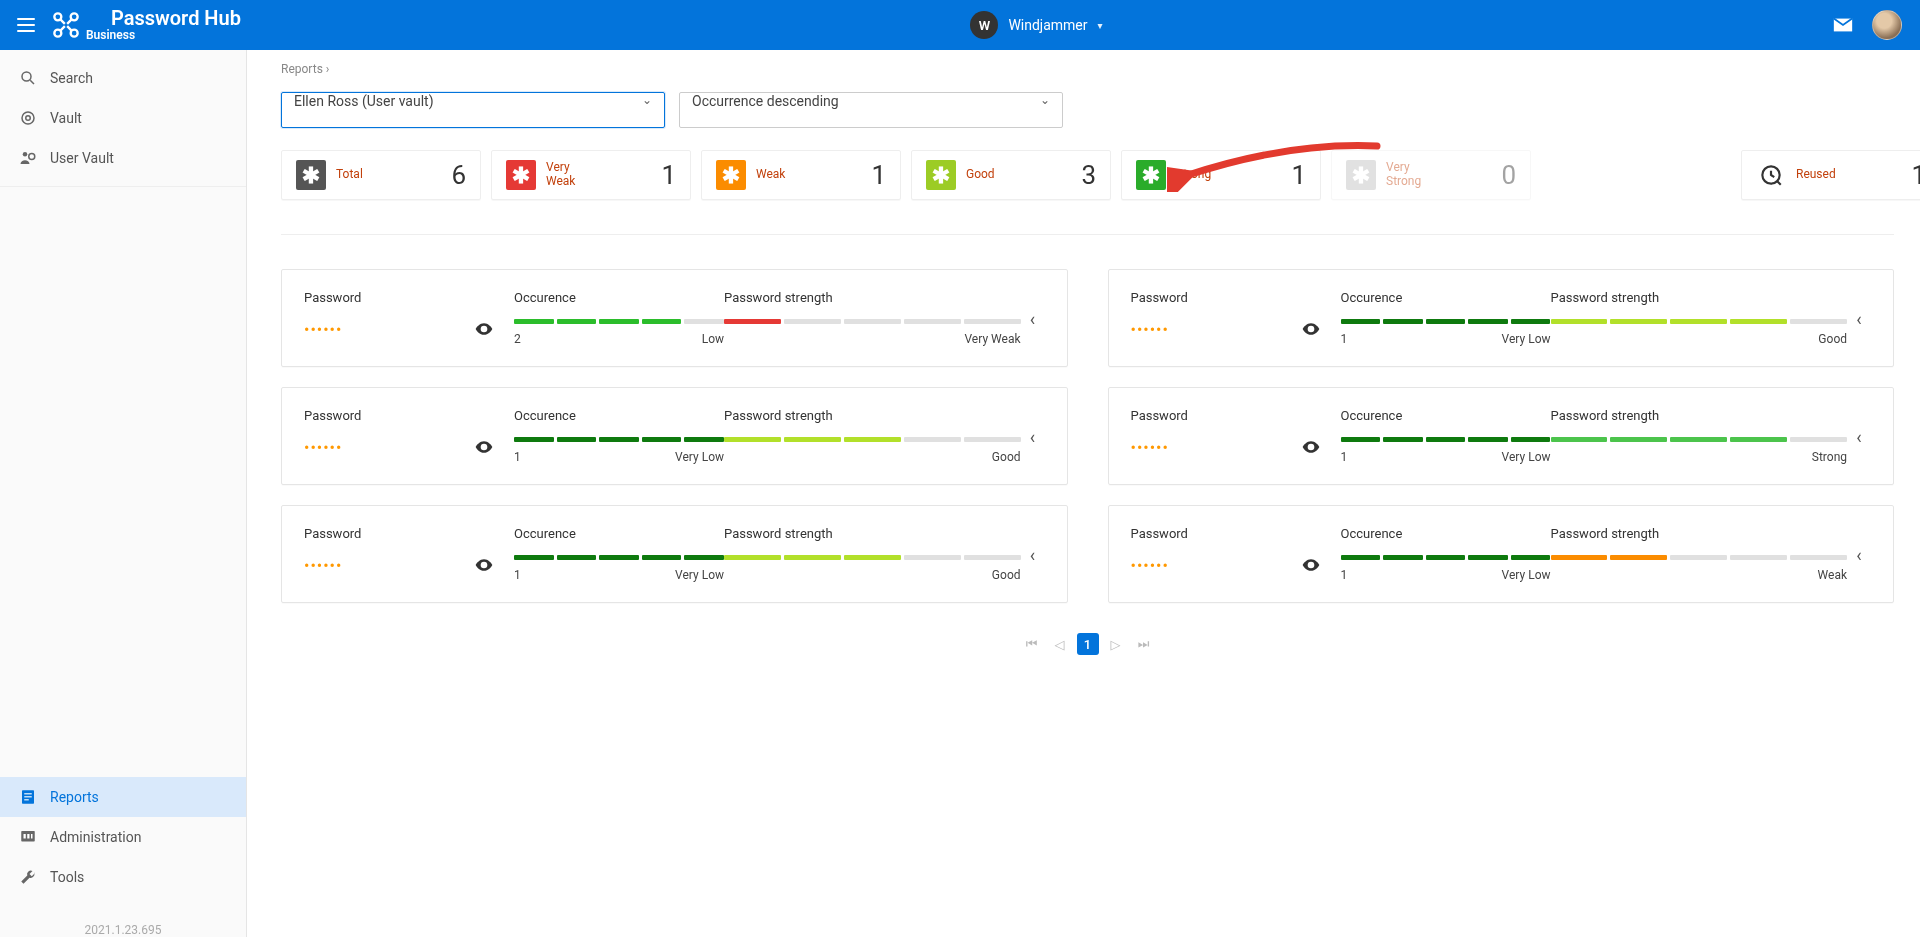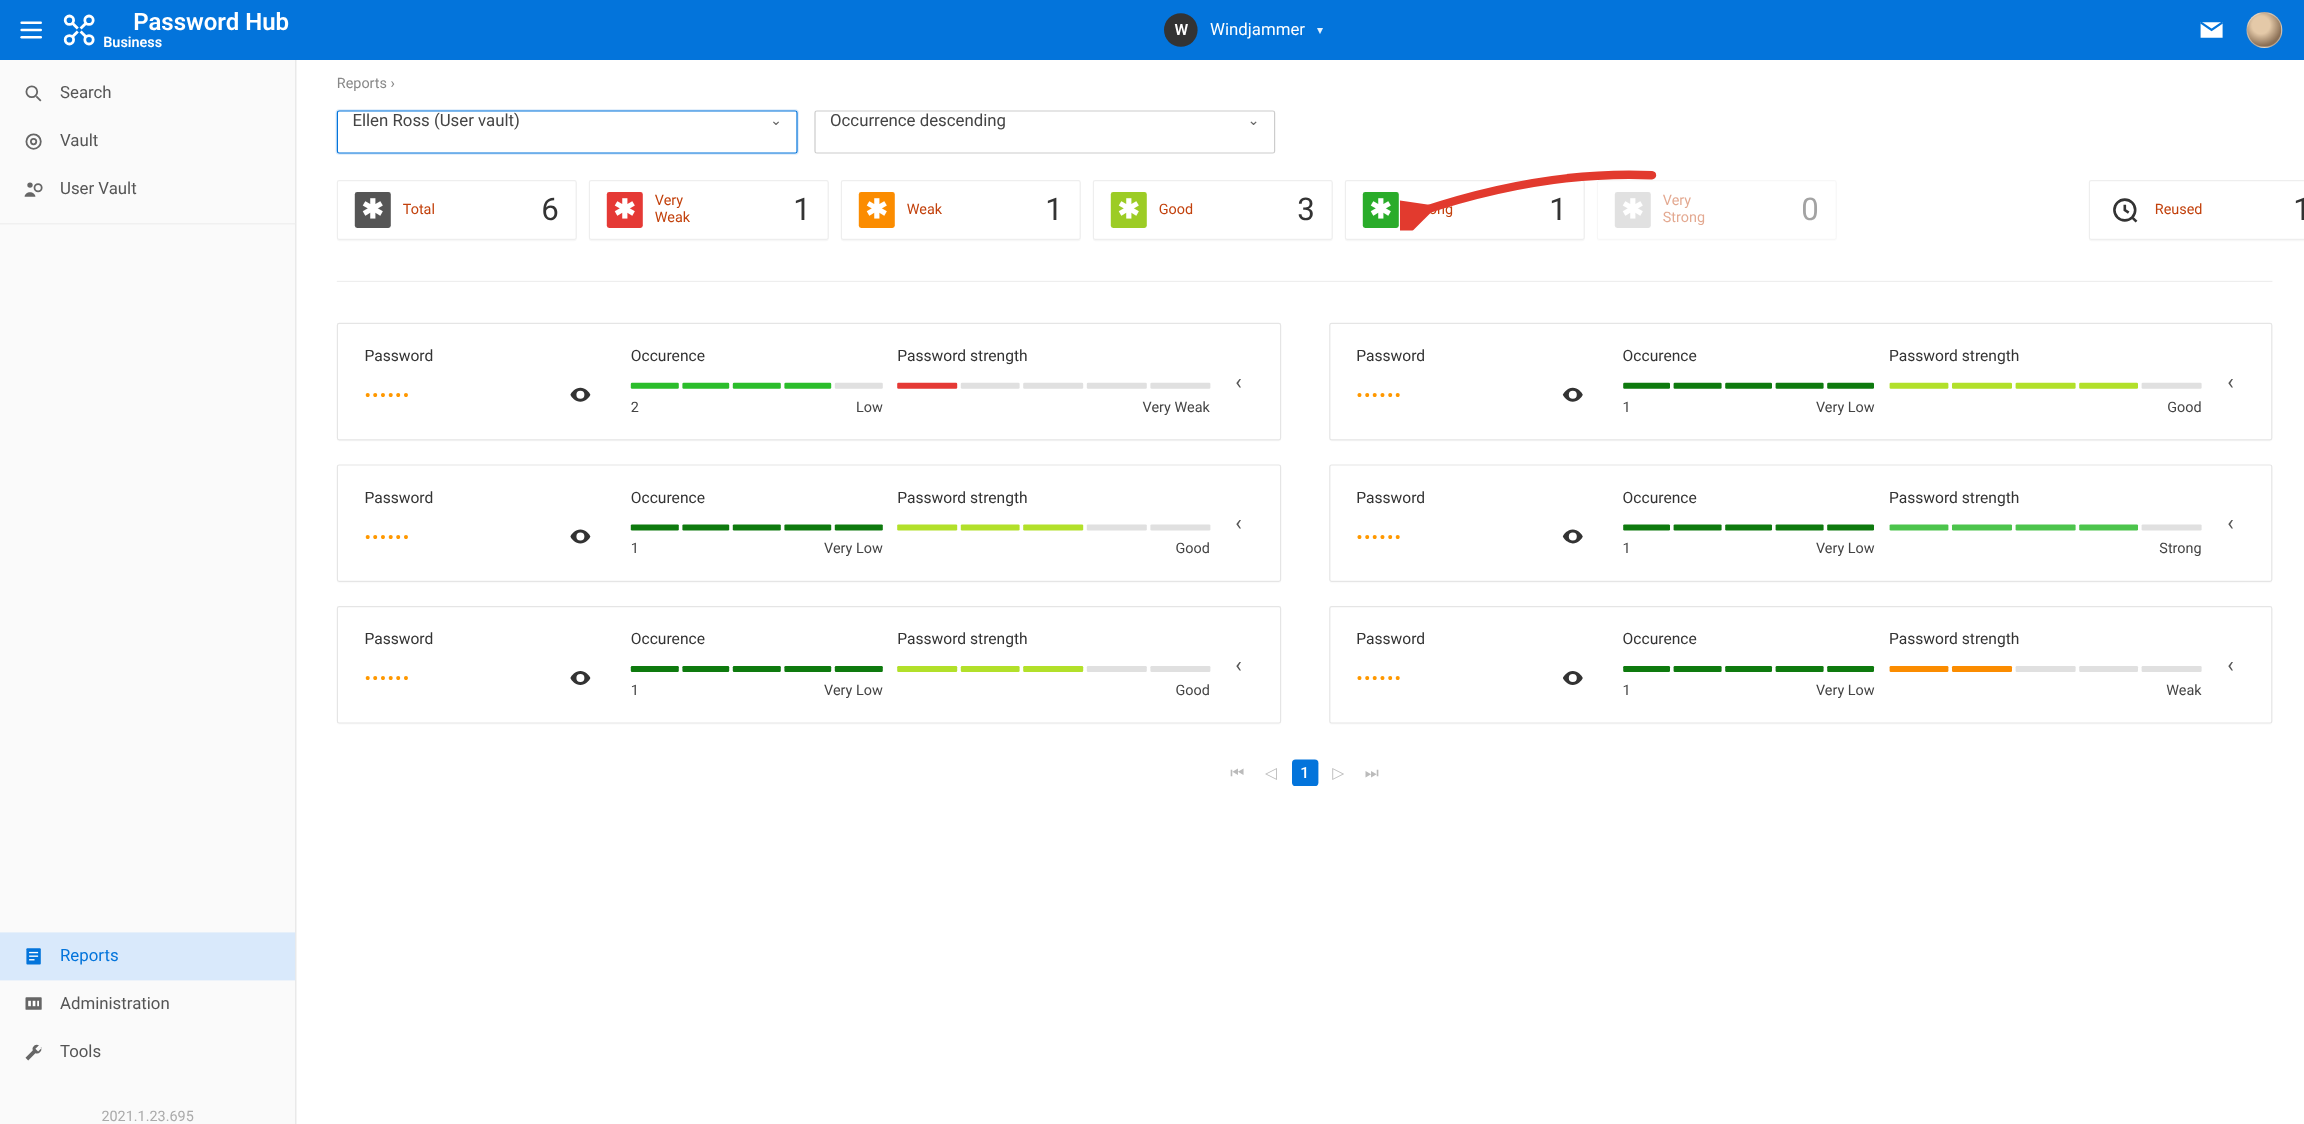--- a/index.html
+++ b/index.html
@@ -56,21 +56,21 @@
   .tiles { display: flex; gap: 10px; margin-bottom: 34px; border-bottom: 1px solid #eee; padding-bottom: 34px; }
   .tile { flex: 0 0 200px; height: 50px; border: 1px solid #eee; border-radius: 2px; display: flex; align-items: center; padding: 0 14px; gap: 10px; box-shadow: 0 1px 0 rgba(0,0,0,.03); background: #fff; }
   .tile.disabled { opacity: .45; }
   .tile-icon { width: 30px; height: 30px; display: flex; align-items: center; justify-content: center; color: #fff; font-size: 22px; font-weight: 700; border-radius: 2px; }
   .tile-label { font-size: 12px; color: #c2410c; flex: 1; line-height: 1.15; }
   .tile-num { font-size: 26px; color: #333; font-weight: 400; }
   .gap { flex: 0 0 190px; } 
 
   
   .cards { display: grid; grid-template-columns: 1fr 1fr; gap: 20px 40px; margin-bottom: 30px; }
-  .card { border: 1px solid #e5e5e5; border-radius: 2px; padding: 20px 22px; display: flex; align-items: flex-start; gap: 12px; background: #fff; box-shadow: 0 1px 0 rgba(0,0,0,.02); }
+  .card { border: 1px solid #e5e5e5; border-radius: 2px; padding: 20px 22px; display: flex; align-items: flex-start; background: #fff; box-shadow: 0 1px 0 rgba(0,0,0,.02); }
   .card-col { flex: 1; min-width: 0; }
   .card-col.pw { flex: 0 0 210px; }
   .card-col.oc { flex: 0 0 210px; }
   .card-col.st { flex: 1; }
   .card-label { font-size: 13px; color: #333; margin-bottom: 14px; }
   .pw-row { display: flex; align-items: center; justify-content: space-between; padding-right: 20px; }
   .pw-dots { color: #ff9800; font-size: 16px; letter-spacing: 1px; }
   .eye { width: 20px; height: 20px; cursor: pointer; color: #333; }
   .bar-row { display: flex; flex-direction: column; gap: 4px; }
   .segments { display: flex; gap: 3px; }

